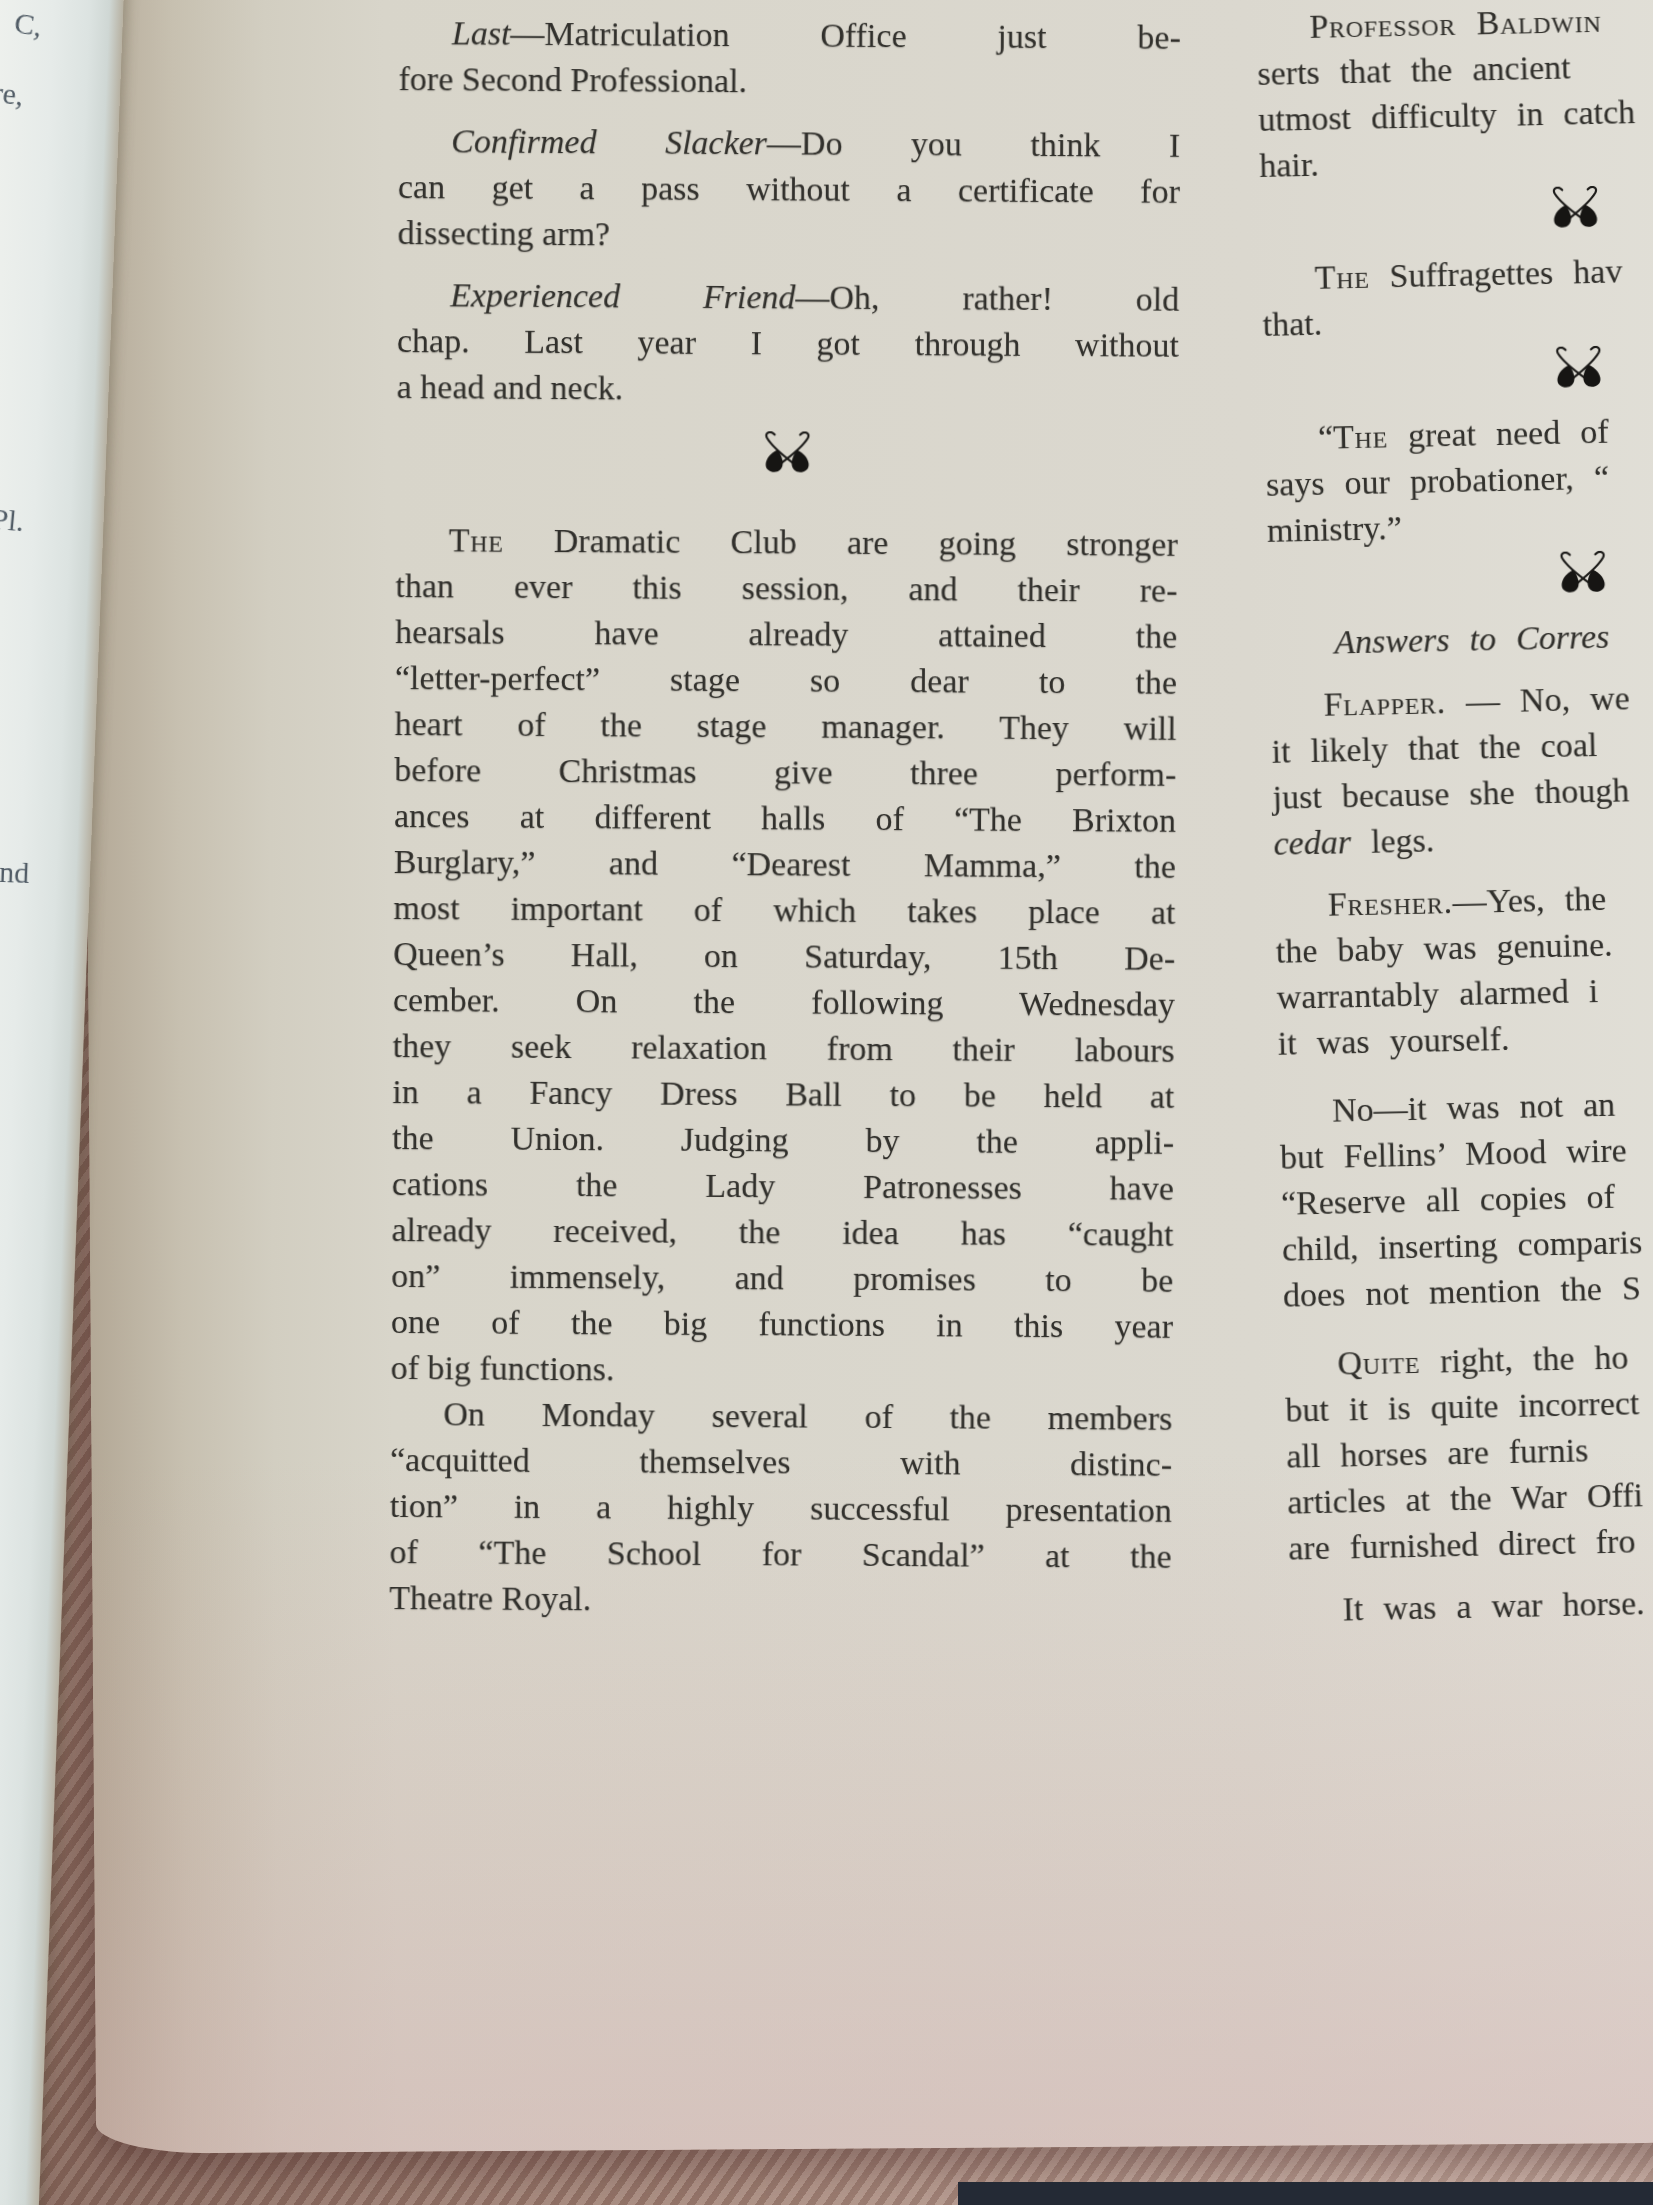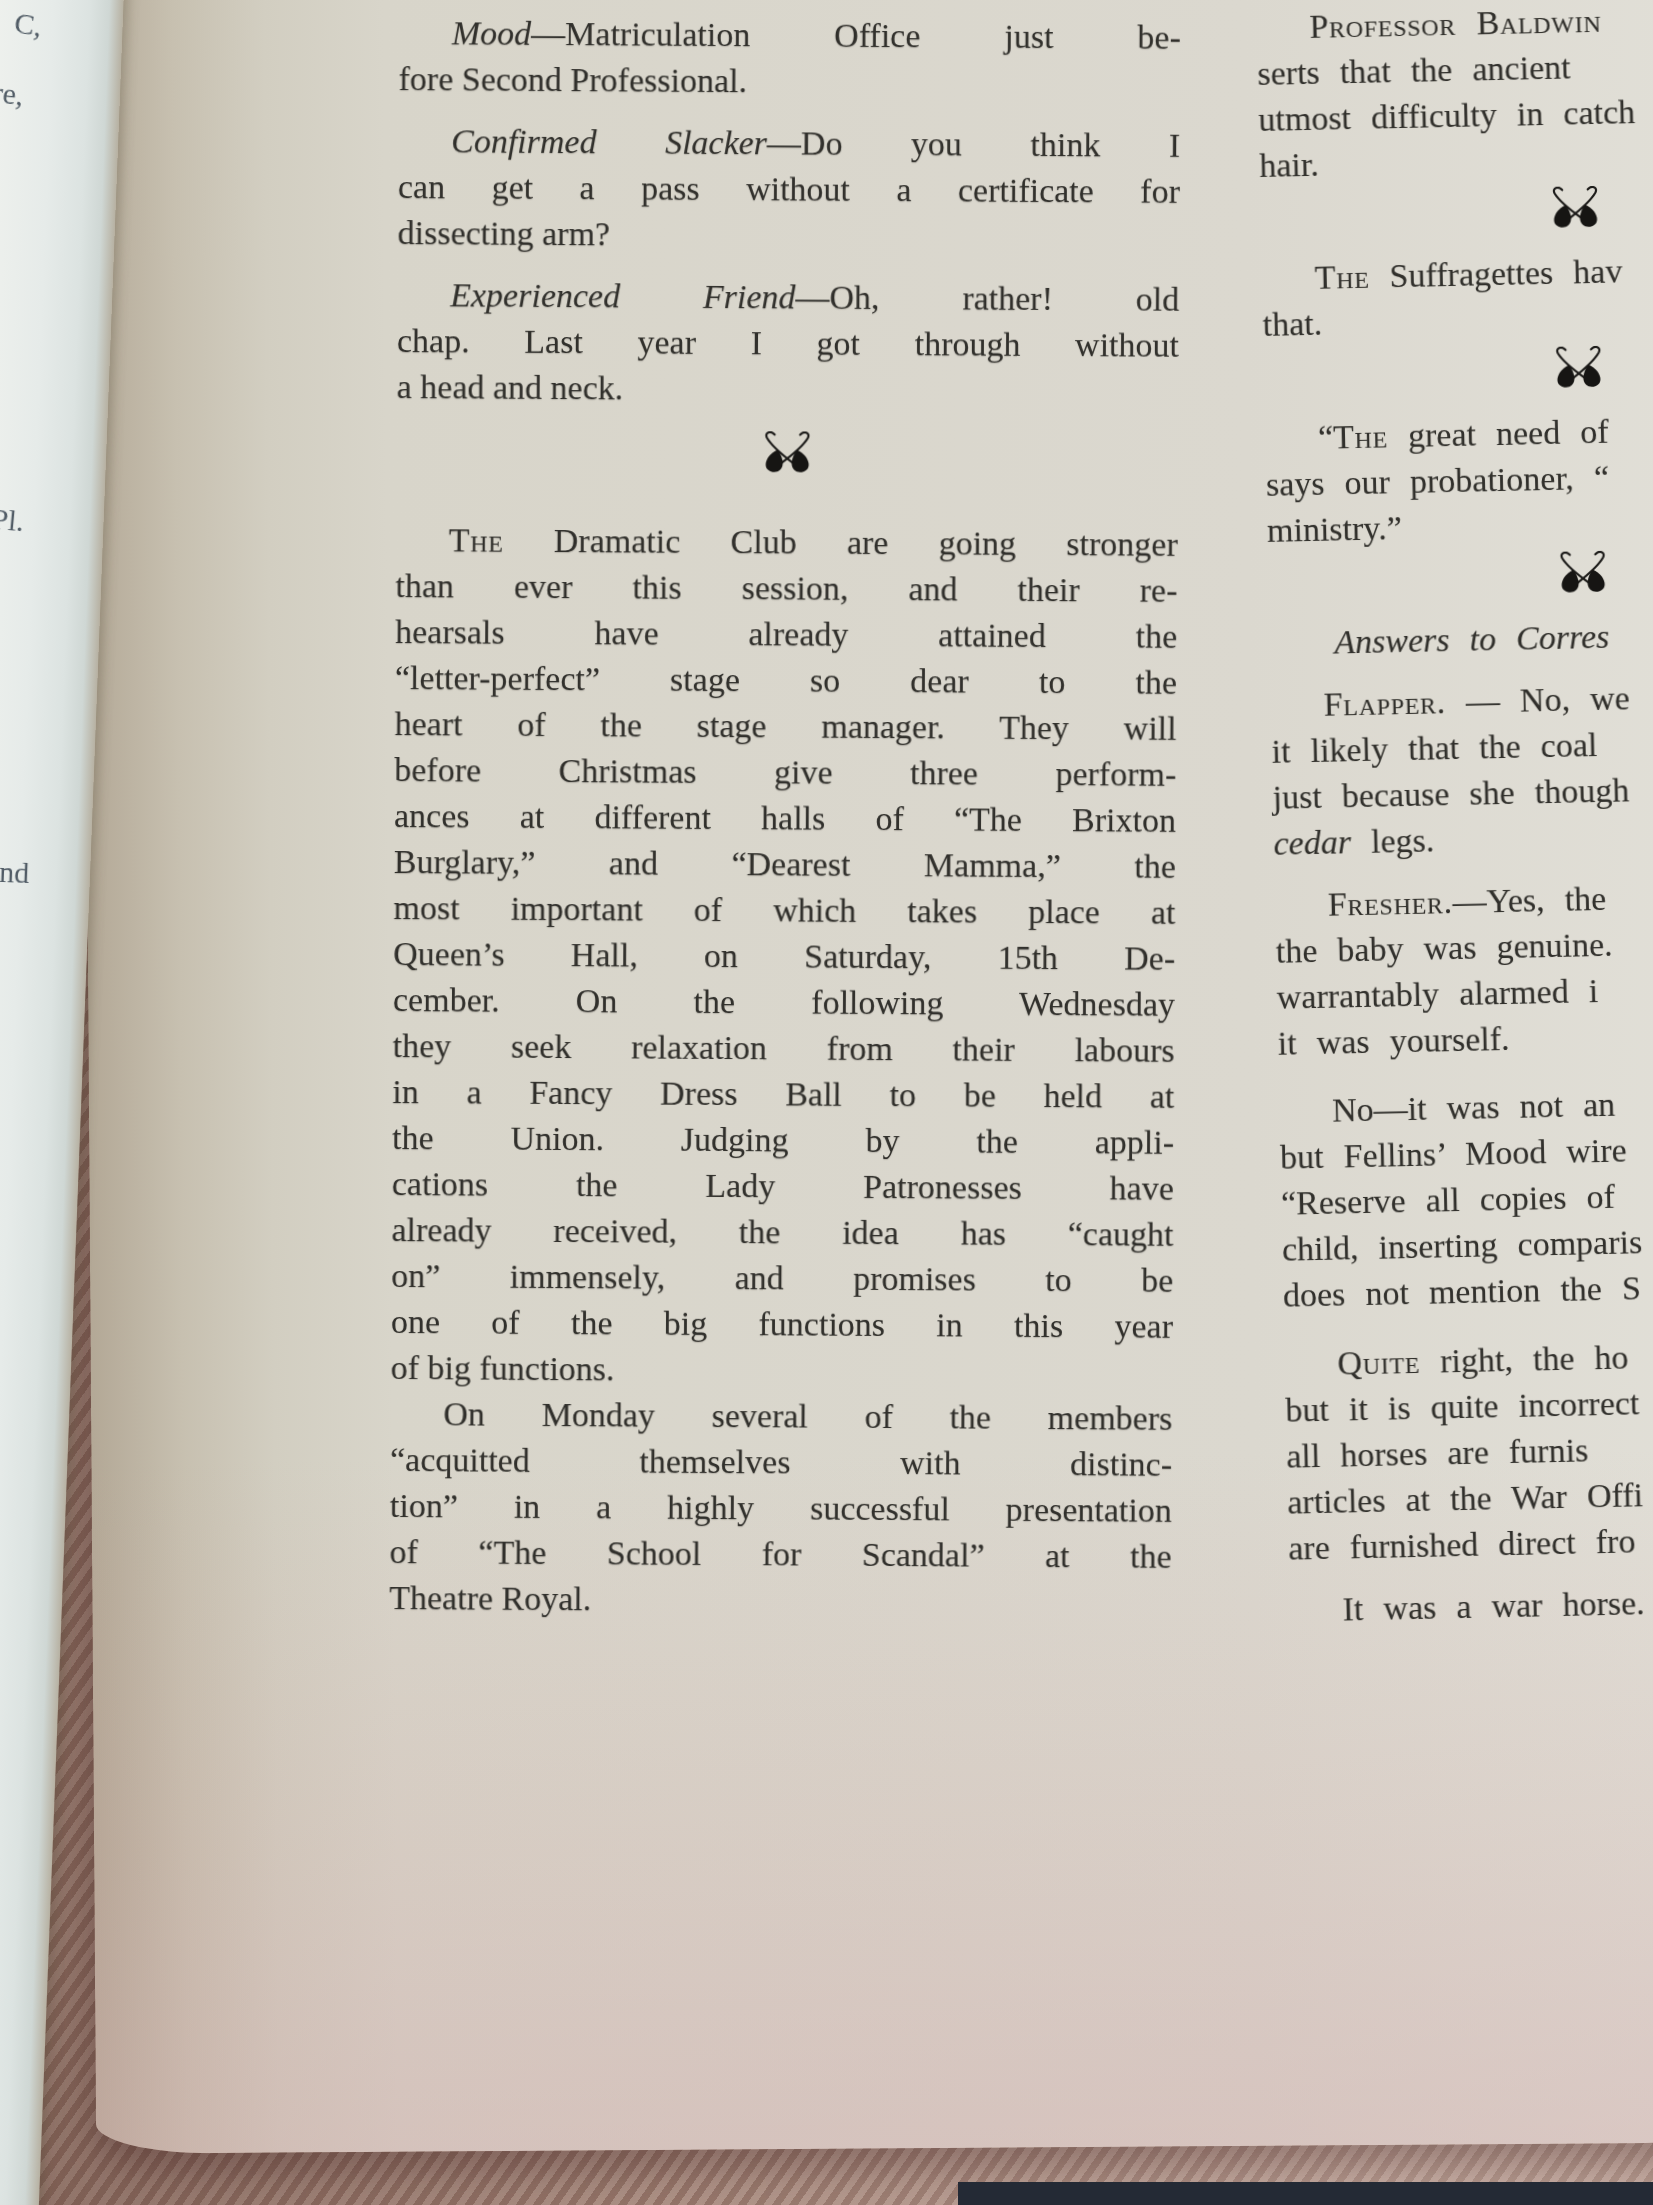--- a/index.html
+++ b/index.html
@@ -64,21 +64,21 @@
   .table-edge{position:absolute;bottom:0;left:958px;right:0;height:22.6px;
     background:#242a35;z-index:6;}
 </style>
 </head>
 <body>
 
 <div class="page"></div>
 
 <div class="col colL" id="col-left">
     <div class="para first-block indent">
-      <div class="line"><span class="i">Mood</span><span>—Matriculation Office just be-</span></div>
+      <div class="line"><span class="i">Last</span><span>—Matriculation Office just be-</span></div>
       <div class="line last"><span>fore Second Professional.</span></div>
     </div>
     <div class="para indent">
       <div class="line"><span class="i">Confirmed Slacker</span><span>—Do you think I</span></div>
       <div class="line"><span>can get a pass without a certificate for</span></div>
       <div class="line last"><span>dissecting arm?</span></div>
     </div>
     <div class="para indent">
       <div class="line"><span class="i">Experienced Friend</span><span>—Oh, rather! old</span></div>
       <div class="line"><span>chap.  Last year I got through without</span></div>

